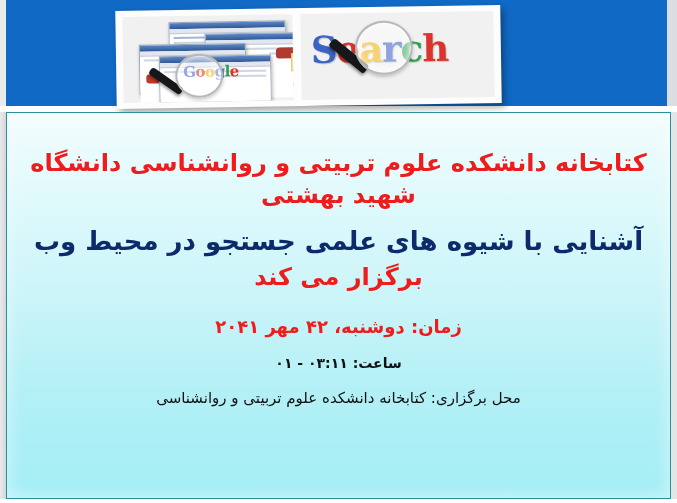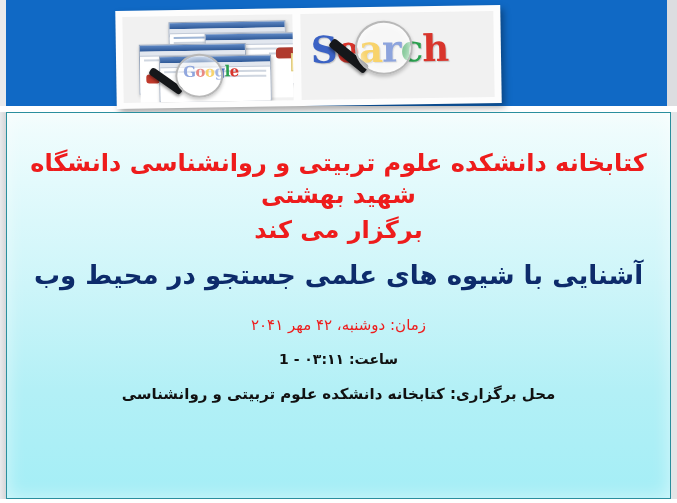--- a/index.html
+++ b/index.html
@@ -220,34 +220,34 @@
     margin-top: 2px;
   }
   #headline-title {
     color: #0d2b6b;
     font-size: 26px;
     font-weight: 700;
     margin-top: 12px;
   }
   #line-date {
     color: #ee1c1c;
-    font-size: 15px;
-    font-weight: 400;
+    font-size: 18px;
+    font-weight: 700;
     margin-top: 22px;
   }
   #line-time {
     color: #111111;
     font-size: 14px;
     font-weight: 700;
     margin-top: 14px;
   }
   #line-place {
     color: #111111;
     font-size: 15px;
-    font-weight: 700;
+    font-weight: 400;
     margin-top: 16px;
   }
 </style>
 </head>
 <body>
 
 <div id="poster">
 
   <div id="banner-edge-left"></div>
   <div id="banner-edge-right"></div>
@@ -315,24 +315,24 @@
     </div>
   </div>
 
   <div id="panel-shadow-left"></div>
   <div id="panel-shadow-right"></div>
 
   <div id="content-panel">
 
     <p class="line" id="headline-org">کتابخانه دانشکده علوم تربیتی و روانشناسی دانشگاه شهید بهشتی</p>
 
+    <p class="line" id="headline-title">آشنایی با شیوه های علمی جستجو در محیط وب</p>
+
     <p class="line" id="headline-org2">برگزار می کند</p>
 
-    <p class="line" id="headline-title">آشنایی با شیوه های علمی جستجو در محیط وب</p>
-
     <p class="line" id="line-date">زمان: دوشنبه، ۲۴ مهر ۱۴۰۲</p>
 
-    <p class="line" id="line-time">ساعت: ۱۱:۳۰ - 1</p>
+    <p class="line" id="line-time">ساعت: ۱۱:۳۰ - ۱۰</p>
 
     <p class="line" id="line-place">محل برگزاری: کتابخانه دانشکده علوم تربیتی و روانشناسی</p>
 
   </div>
 </div>
 
 </body></html>

